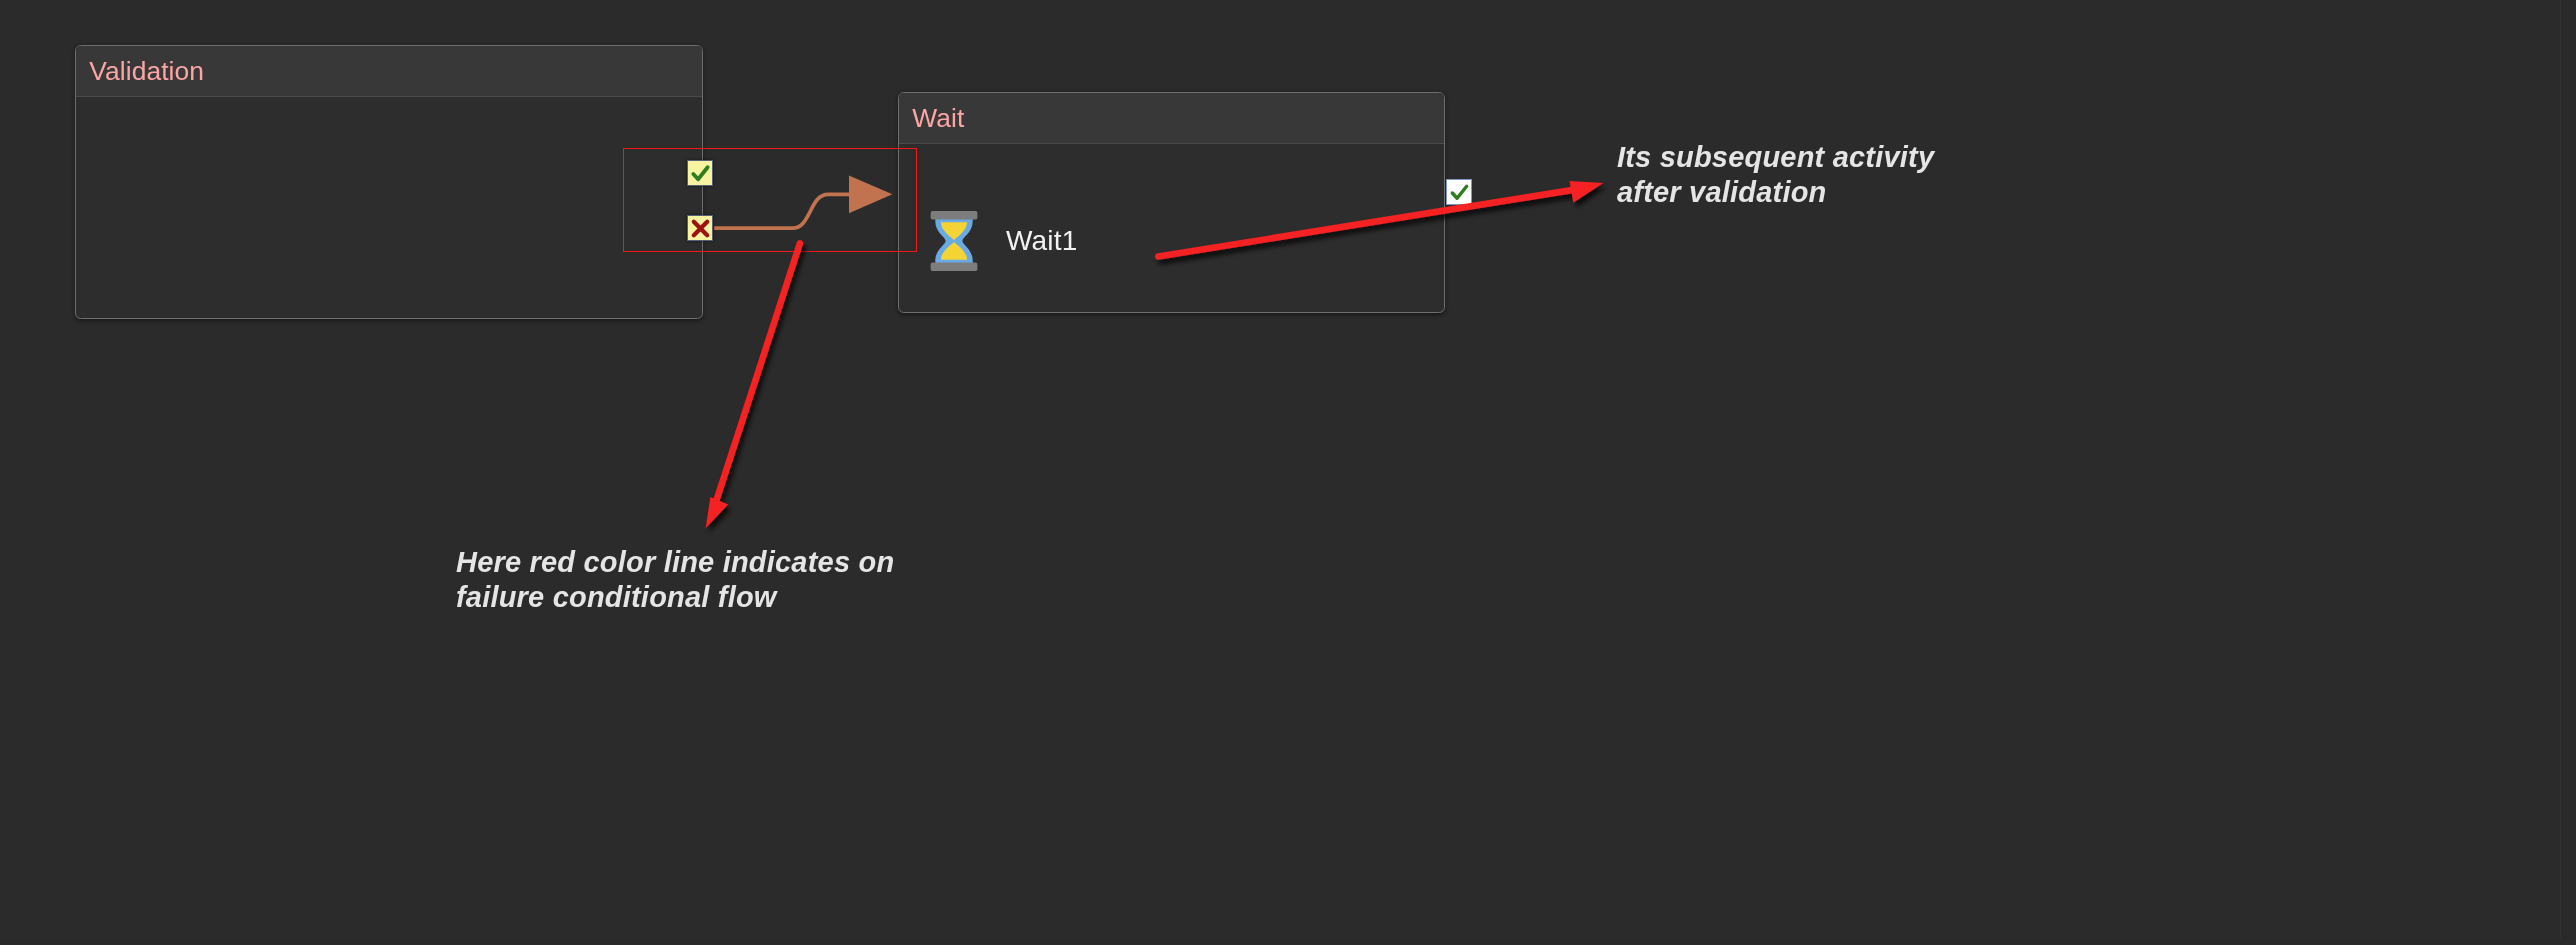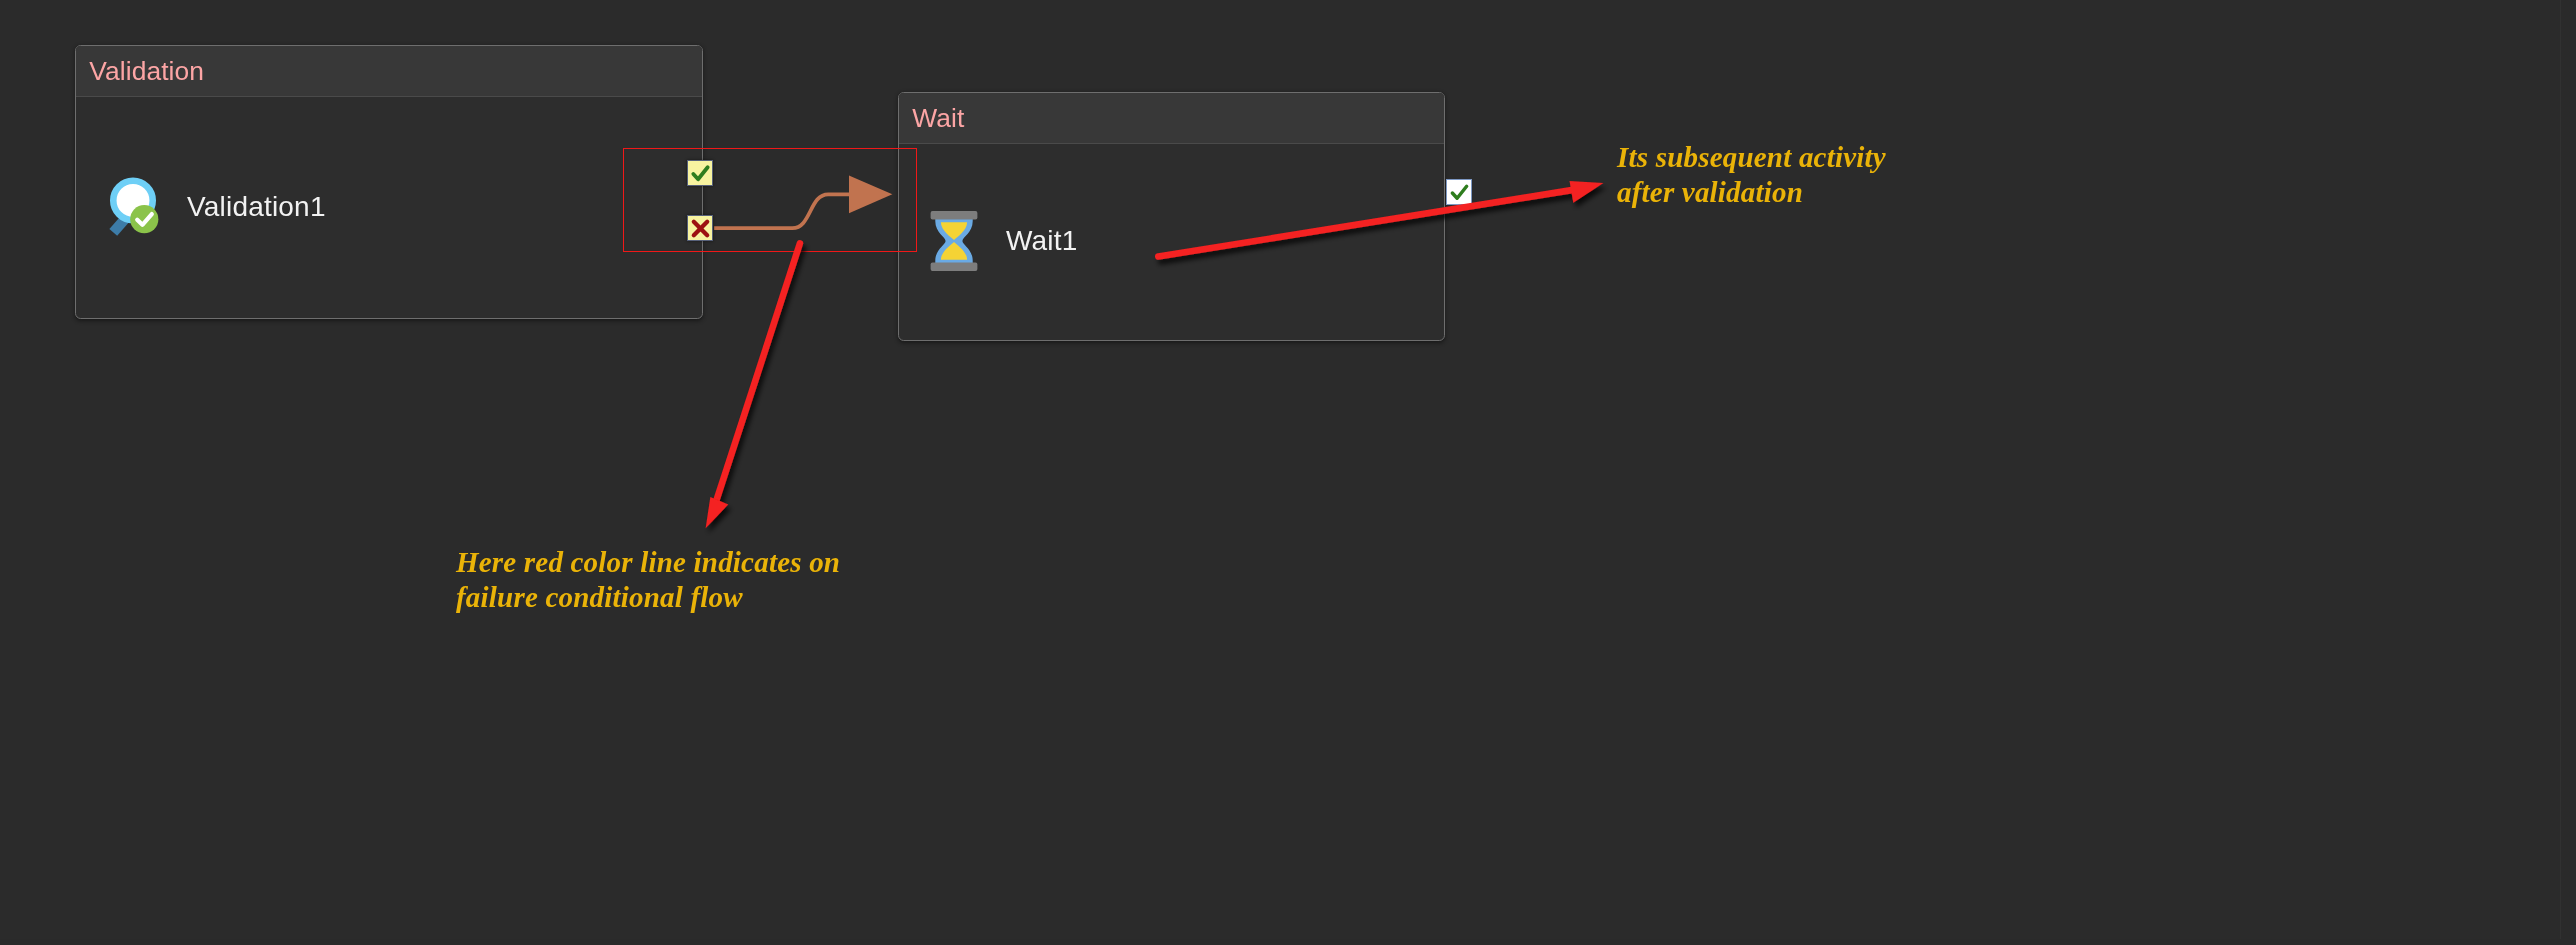--- a/index.html
+++ b/index.html
@@ -73,21 +73,21 @@
   .activity-label {
     color: #f2f2f2;
     font-size: 28px;
     letter-spacing: 0.2px;
     margin-left: 22.6px;
     white-space: nowrap;
   }
 
   #box-validation { left: 75px; top: 45px; width: 628px; height: 274px; }
   #box-validation .activity-body { height: 219px; }
-  #box-wait { left: 898px; top: 92px; width: 547px; height: 249px; }
+  #box-wait { left: 898px; top: 92px; width: 547px; height: 221px; }
   #box-wait .activity-body { height: 194px; }
 
   
   .icon-magnifier { position: relative; width: 62px; height: 62px; flex: none; }
 
   
   .icon-hourglass { position: relative; width: 58px; height: 66px; flex: none; }
 
   
   .cond-badge {
@@ -137,54 +137,39 @@
     width: 294px;
     height: 104px;
     border: 1.9px solid #f01818;
     box-sizing: border-box;
     background: transparent;
   }
 
   
   .annotation {
     position: absolute;
-    color: #eab308;
+    color: #e5e5e5;
     font-style: italic;
     font-weight: bold;
     font-size: 29px;
     line-height: 35px;
     letter-spacing: 0.2px;
     white-space: pre-line;
-    font-family: Liberation Serif, serif;
   }
   #annotation-subsequent { left: 1617px; top: 140px; }
   #annotation-failure    { left: 456px;  top: 545px; }
 </style>
 </head>
 <body>
 
 <div id="canvas">
 
   <div class="activity-box" id="box-validation">
     <div class="activity-header">
       <span class="activity-header-title">Validation</span>
-    </div>
-    <div class="activity-body">
-      <span class="icon-magnifier">
-        <svg width="62" height="62" viewBox="0 0 66 66" aria-hidden="true">
-
-          <line x1="12" y1="60" x2="33" y2="36" stroke="#3d7ca8" stroke-width="11" stroke-linecap="butt"></line>
-
-          <circle cx="33" cy="26" r="21" fill="#ffffff" stroke="#6ecff6" stroke-width="7"></circle>
-
-          <circle cx="45" cy="46" r="15" fill="#8bc34a"></circle>
-          <path d="M37.5 46.5 L43 52 L53 40.5" fill="none" stroke="#ffffff" stroke-width="4.5" stroke-linecap="round" stroke-linejoin="round"></path>
-        </svg>
-      </span>
-      <span class="activity-label">Validation1</span>
     </div>
   </div>
 
   <div class="activity-box" id="box-wait">
     <div class="activity-header">
       <span class="activity-header-title">Wait</span>
     </div>
     <div class="activity-body">
       <span class="icon-hourglass">
         <svg width="58" height="66" viewBox="0 0 62 70" aria-hidden="true">

